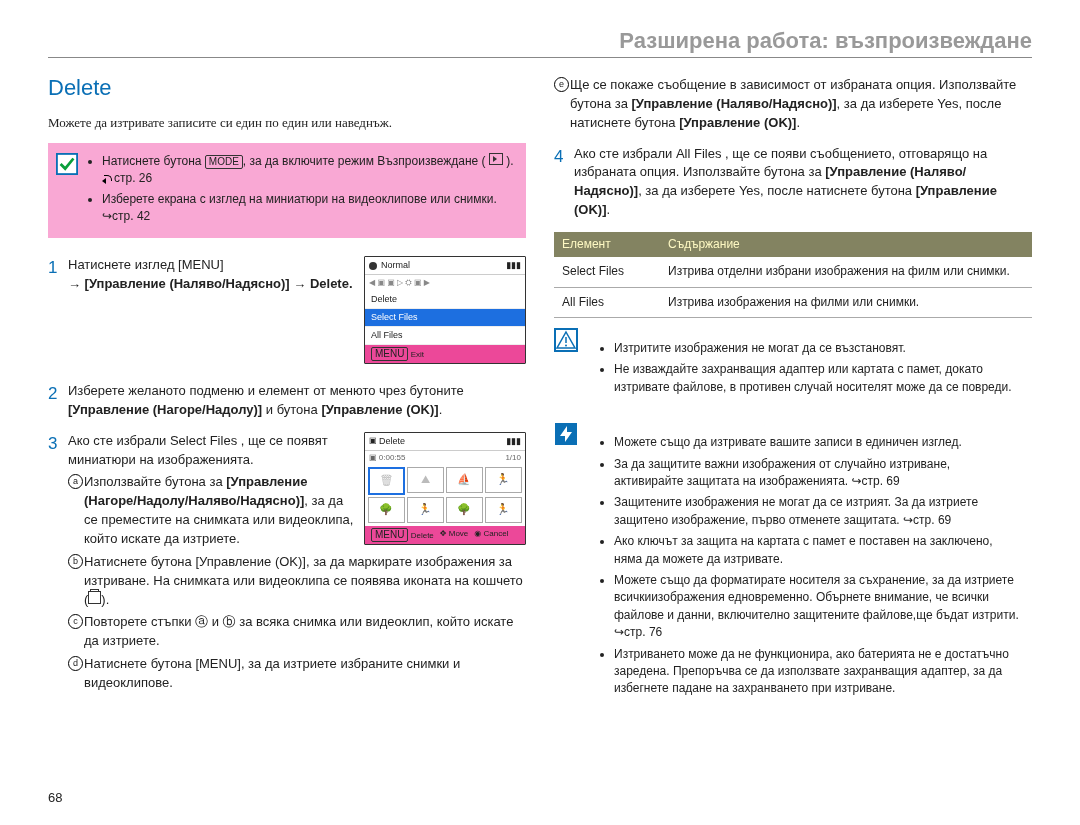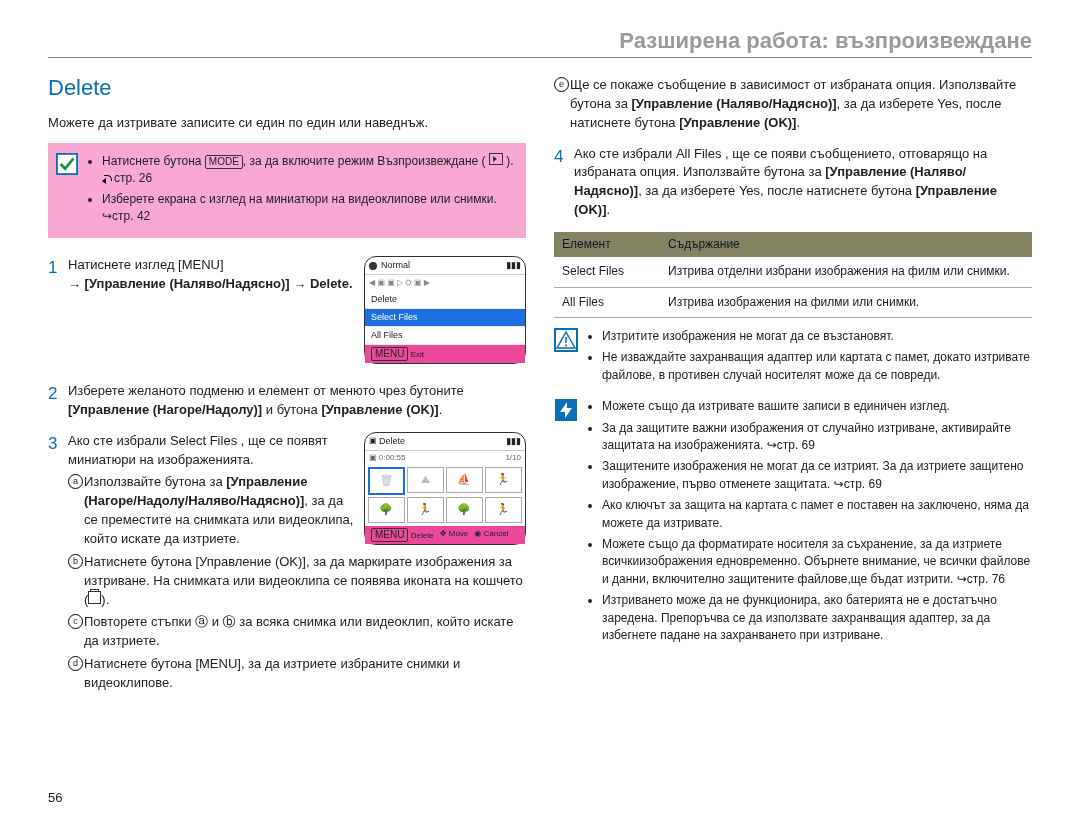--- a/index.html
+++ b/index.html
@@ -37,20 +37,21 @@
     line-height: 1.45;
   }
   h1.section {
     color: #0a6fb5;
     font-size: 22px;
     font-weight: 400;
     margin: 0 0 10px 0;
   }
   .intro {
     margin: 6px 0 10px 0;
+    font-family: Liberation Serif, serif;
   }
   .note-box {
     background: #f9a8d4;
     display: flex;
     align-items: flex-start;
     padding: 10px 12px 10px 8px;
     margin: 8px 0 18px 0;
     font-size: 12px;
   }
   .note-icon {
@@ -83,21 +84,21 @@
     width: 20px;
     flex: 0 0 20px;
   }
   .step-body {
     flex: 1;
   }
   .screen {
     float: right;
     width: 160px;
     border: 1px solid #333;
-    border-radius: 12px;
+    border-radius: 1px;
     margin-left: 8px;
     margin-bottom: 6px;
     font-size: 9px;
     background: #fff;
   }
   .screen .sc-top {
     display:flex; align-items:center; padding:2px 4px; border-bottom:1px solid #ccc;
   }
   .screen .sc-top .dot{ width:8px;height:8px;border-radius:50%;background:#333;margin-right:4px;}
   .screen .sc-row{ padding:2px 6px; border-bottom:1px solid #eee;}
@@ -143,41 +144,41 @@
     margin: 10px 0 4px 0;
     font-size:15px;
   }
   table.items{
     width:100%;
     border-collapse: collapse;
     font-size:12px;
   }
   table.items th{
     background:#838361;
-    color:#0f172a;
+    color:#fef9c3;
     font-weight:400;
     text-align:left;
     padding:4px 8px;
   }
   table.items th:first-child{width:90px;}
   table.items td{
     padding:6px 8px;
     border-bottom:1px solid #aaa;
     vertical-align: top;
   }
   .notes-block{
     display:flex;
     align-items:flex-start;
     margin-top:10px;
     font-size:12px;
   }
   .notes-block .icon-wrap{
     width:24px;flex:0 0 24px;margin-right:8px;
   }
-  .notes-block ul{margin:0;padding-left:16px;}
+  .notes-block ul{margin:12px;padding-left:16px;}
   .notes-block ul li{margin-bottom:4px;}
   .page-num{
     position:absolute;
     left:48px;
     bottom:20px;
     font-size:13px;
   }
   .kbd{
     display:inline-block;
     border:1px solid #333;
@@ -390,14 +391,14 @@
           <li>За да защитите важни изображения от случайно изтриване, активирайте защитата на изображенията. ↪стр. 69</li>
           <li>Защитените изображения не могат да се изтрият. За да изтриете защитено изображение, първо отменете защитата. ↪стр. 69</li>
           <li>Ако ключът за защита на картата с памет е поставен на заключено, няма да можете да изтривате.</li>
           <li>Можете също да форматирате носителя за съхранение, за да изтриете всичкиизображения едновременно. Обърнете внимание, че всички файлове и данни, включително защитените файлове,ще бъдат изтрити. ↪стр. 76</li>
           <li>Изтриването може да не функционира, ако батерията не е достатъчно заредена. Препоръчва се да използвате захранващия адаптер, за да избегнете падане на захранването при изтриване.</li>
         </ul>
       </div>
     </div>
   </div>
 
-  <div class="page-num">56</div>
+  <div class="page-num">68</div>
 </div>
 
 </body></html>

